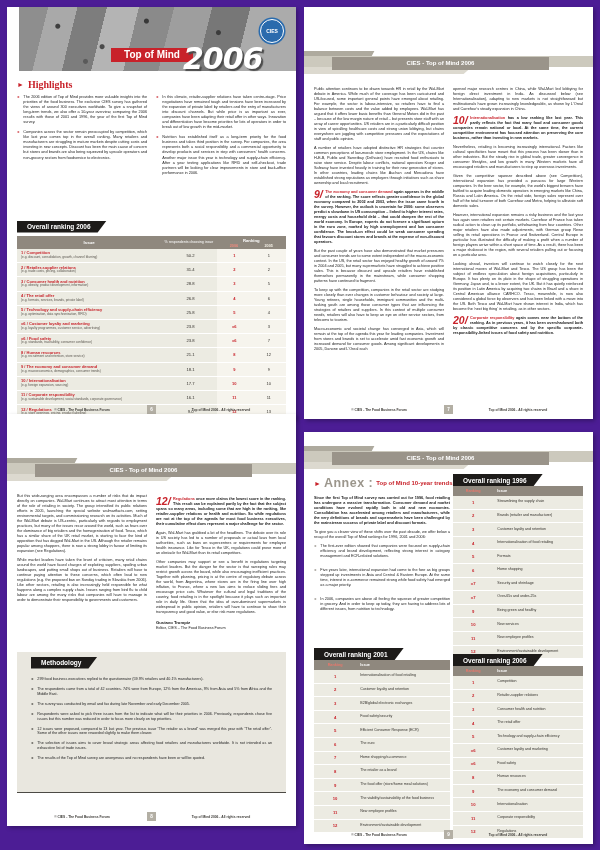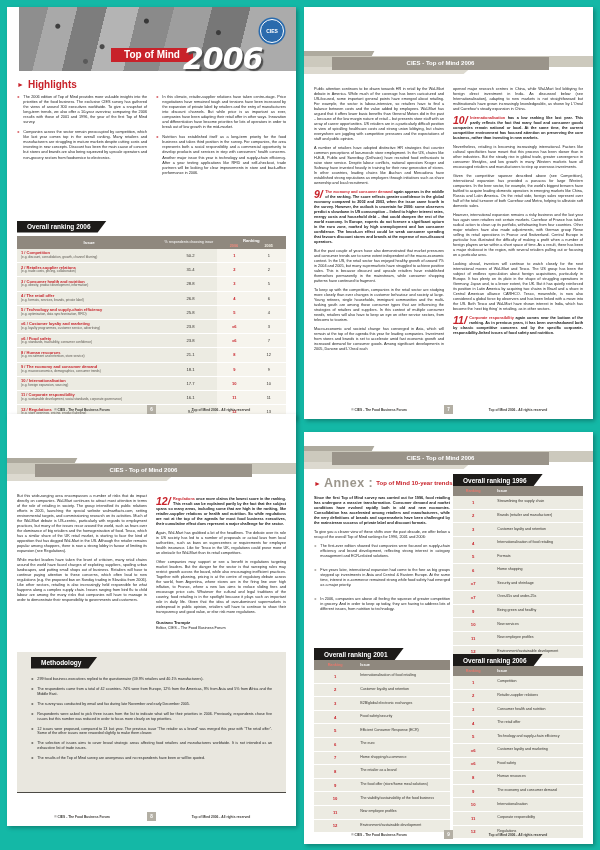--- a/index.html
+++ b/index.html
@@ -1,16 +1,16 @@
 <!DOCTYPE html>
 <html><head>
 <meta charset="utf-8">
 <style>
   html,body{margin:0;padding:0;background:#e6e6e4;font-family:"Liberation Sans",sans-serif;}
-  .canvas{position:relative;width:600px;height:850px;background:#14b8a6;overflow:hidden;}
+  .canvas{position:relative;width:600px;height:850px;background:#4c1d95;overflow:hidden;}
   .page{position:absolute;width:289px;height:412px;background:#fff;box-shadow:2px 2px 4px rgba(0,0,0,.28);overflow:hidden;}
   #page1{left:7px;top:7px;} #page2{left:304px;top:7px;}
   #page3{left:7px;top:414px;} #page4{left:304px;top:432px;}
 
   
   .photo{position:absolute;left:12px;top:0;right:0;height:64px;
     background:
      radial-gradient(circle at 14% 30%, #3f3f3f 0 2px, rgba(0,0,0,0) 3px),
      radial-gradient(circle at 30% 62%, #4a4a4a 0 2px, rgba(0,0,0,0) 3px),
      radial-gradient(circle at 46% 22%, #383838 0 2px, rgba(0,0,0,0) 3px),
@@ -19,21 +19,21 @@
      radial-gradient(circle at 86% 68%, #515151 0 2px, rgba(0,0,0,0) 3px),
      radial-gradient(circle at 24% 85%, #5a5a5a 0 2px, rgba(0,0,0,0) 3px),
      linear-gradient(104deg,#8e8e8e 0 10%,#a9a9a9 10% 20%,#7d7d7d 20% 30%,#b4b4b4 30% 41%,#8a8a8a 41% 53%,#9e9e9e 53% 66%,#777 66% 79%,#ababab 79% 100%);}
   .red-banner{position:absolute;left:104px;top:41px;width:82px;height:14px;background:#c8222a;
     color:#fff;font-weight:bold;font-size:10px;line-height:14px;text-align:center;}
   .year{position:absolute;left:176px;top:34px;font-size:30px;font-weight:bold;font-style:italic;
     color:#fff;text-shadow:2px 2px 1px #4c4c4c;letter-spacing:-1px;font-family:"DejaVu Sans",sans-serif;}
   .logo{position:absolute;right:12px;top:12px;width:22px;height:22px;border-radius:50%;
     background:#2a6bad;border:1.5px solid #fff;box-shadow:0 0 0 1.5px #2a6bad;
     color:#fff;font-size:5px;font-weight:bold;display:flex;align-items:center;justify-content:center;}
-  .hl-head{display:flex;align-items:center;gap:4px;margin:72px 0 5px 10px;color:#c8222a;font-size:10px;font-weight:bold;}
+  .hl-head{display:flex;align-items:center;gap:4px;margin:72px 0 5px 10px;color:#c8222a;font-size:10px;font-weight:bold;font-family:Liberation Serif, serif;}
   .hl-head .arrow{font-size:7px;}
   .hl-cols{display:flex;gap:9px;padding:0 10px;height:118px;overflow:hidden;}
   .hl-col{flex:1;}
   .li{display:flex;gap:3px;margin:0 0 5px 0;}
   .li .marker{color:#c8222a;font-size:3.4px;line-height:1.4;flex:none;}
   .li p{margin:0;font-size:3.8px;line-height:1.33;text-align:justify;color:#222;}
   .method .li .marker{color:#3a3833;}
 
   .ribbon{display:inline-block;background:#1d1b19;color:#fff;font-size:6.5px;font-weight:bold;
     padding:2.5px 16px 2.5px 10px;margin-left:10px;
@@ -318,21 +318,21 @@
       <div class="tcol">
         <p>opened major research centres in China, while Wal-Mart led lobbying for foreign direct investment in India. As discussed below (see Internationalisation), adapting to new markets is not straightforward but multinationals have grown increasingly knowledgeable, as shown by L'Oreal and Carrefour's steady expansion in China.</p>
         <div class="sec">
           <span class="secnum">10/</span><span class="sectopic">Internationalisation</span> <span class="seclead">has a low ranking like last year. This partly reflects the fact that many food and consumer goods companies remain national or local. At the same time, the current competitive environment has focused attention on preserving the core business, rather than investing in new markets.</span>
         </div>
         <p>Nevertheless, retailing is becoming increasingly international. Factors like cultural specificities have meant that this process has been slower than in other industries. But the steady rise in global trade, greater convergence in consumer lifestyles, and low growth in many Western markets have all encouraged retailers and manufacturers to step up overseas investments.</p>
         <p>Given the competitive squeeze described above (see Competition), international expansion has provided a panacea for large Western companies. In the beer sector, for example, the world's biggest brewers have battled to acquire leading domestic operators in emerging markets like China, Russia and Latin America. On the retail side, foreign sales represent over half of the total turnover of both Carrefour and Metro, helping to alleviate soft domestic sales.</p>
         <p>However, international expansion remains a risky business and the last year has again seen retailers exit certain markets. Carrefour of France has taken radical action to clean up its portfolio, withdrawing from four countries. Other major retailers have also made adjustments, with German group Rewe selling its retail operations in France and Switzerland. Central Europe in particular has illustrated the difficulty of making a profit when a number of foreign players arrive within a short space of time. As a result, there has been a major shakeout in the region, with several retailers pulling out or focusing on a particular area.</p>
         <p>Looking ahead, investors will continue to watch closely for the next international moves of Wal-Mart and Tesco. The US group has been the subject of endless speculation about foreign acquisitions, particularly in Europe. It has plenty on its plate in the shape of struggling operations in Germany, Japan and, to a lesser extent, the UK. But it has quietly reinforced its position in Latin America by acquiring two chains in Brazil and a share in Central American alliance CARHCO. Tesco, meanwhile, is now also considered a global force by observers and has been linked with a move into the US. Both Tesco and Wal-Mart have shown interest in India, which has become the 'next big thing' in retailing, as in other sectors.</p>
         <div class="sec">
-          <span class="secnum">11/</span><span class="sectopic">Corporate responsibility</span> <span class="seclead">again comes near the bottom of the ranking. As in previous years, it has been overshadowed both by classic competitive concerns and by the specific corporate-responsibility-linked issues of food safety and nutrition.</span>
+          <span class="secnum">20/</span><span class="sectopic">Corporate responsibility</span> <span class="seclead">again comes near the bottom of the ranking. As in previous years, it has been overshadowed both by classic competitive concerns and by the specific corporate-responsibility-linked issues of food safety and nutrition.</span>
         </div>
       </div>
     </div>
     <div class="pfoot">
       <span class="fl">© CIES - The Food Business Forum</span>
       <span class="pagebox">7</span>
       <span class="fr">Top of Mind 2006 - All rights reserved</span>
     </div>
   </div>
 

